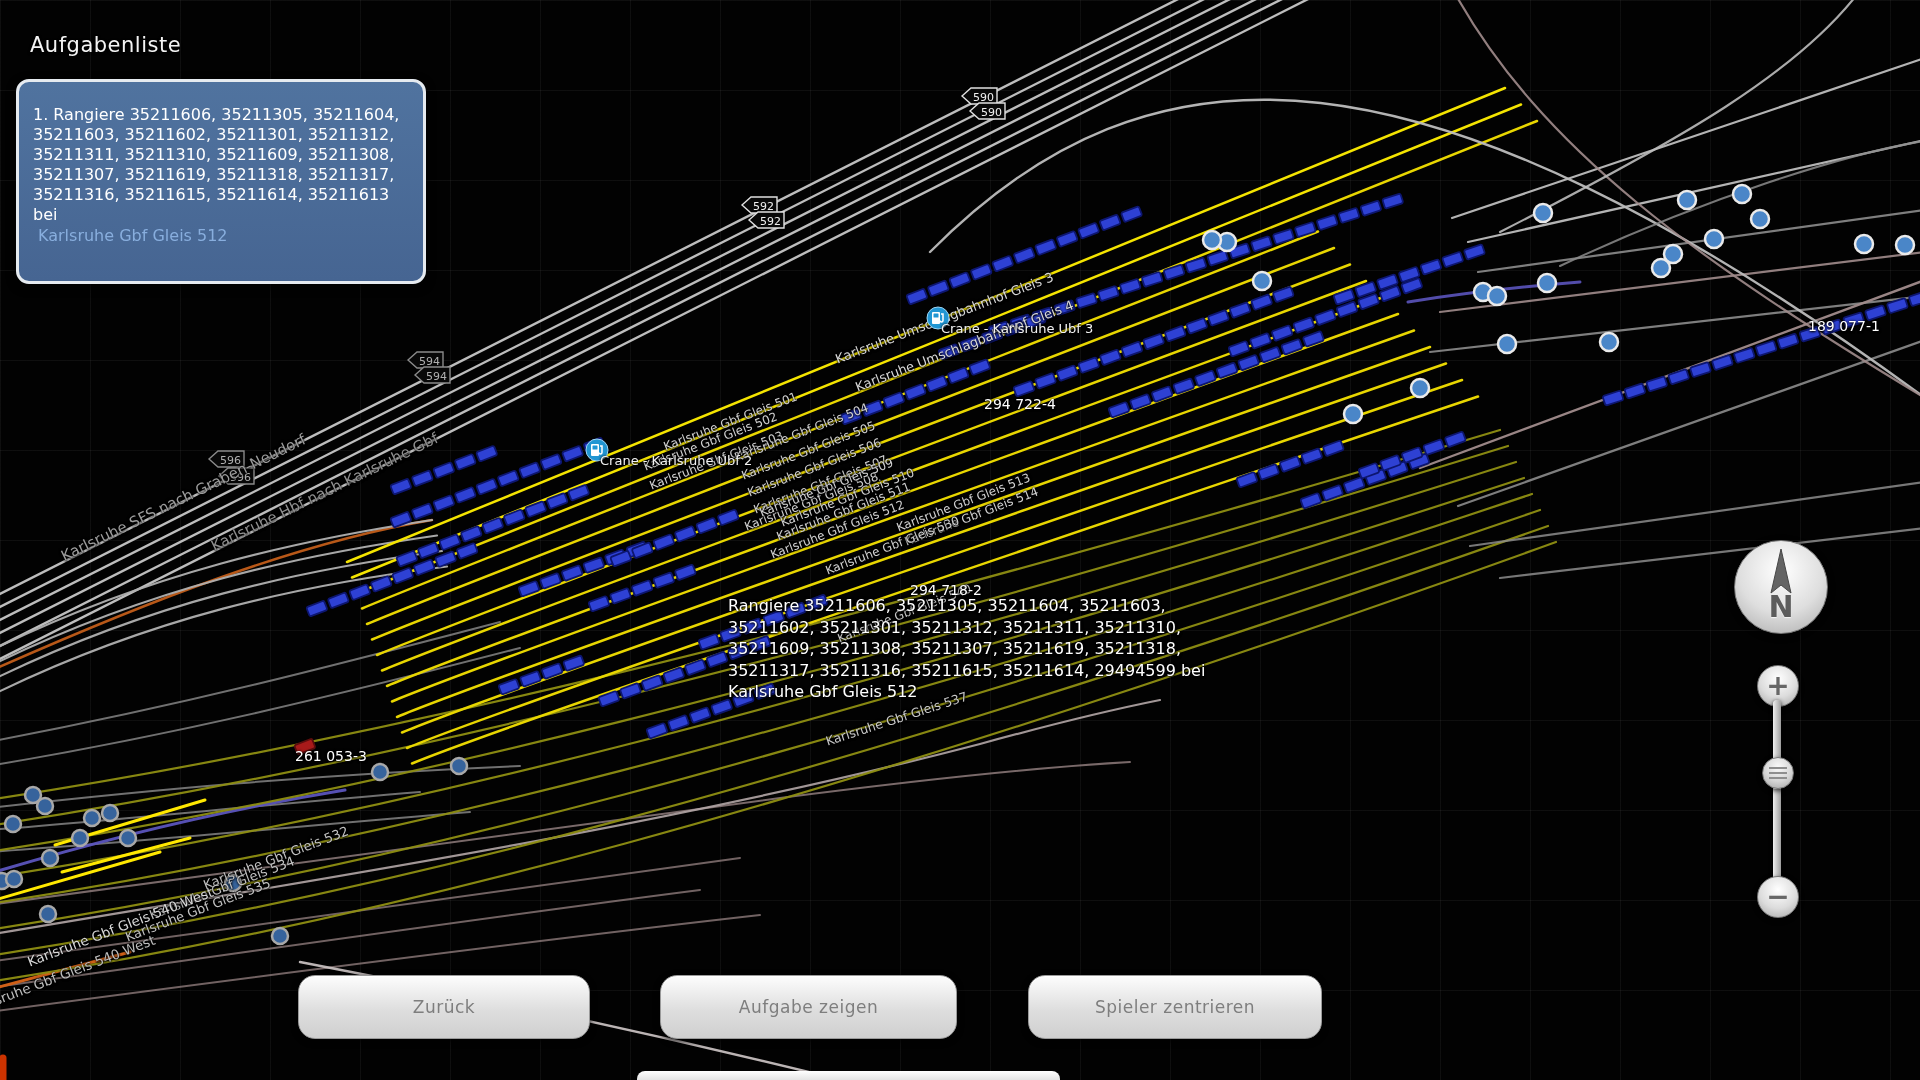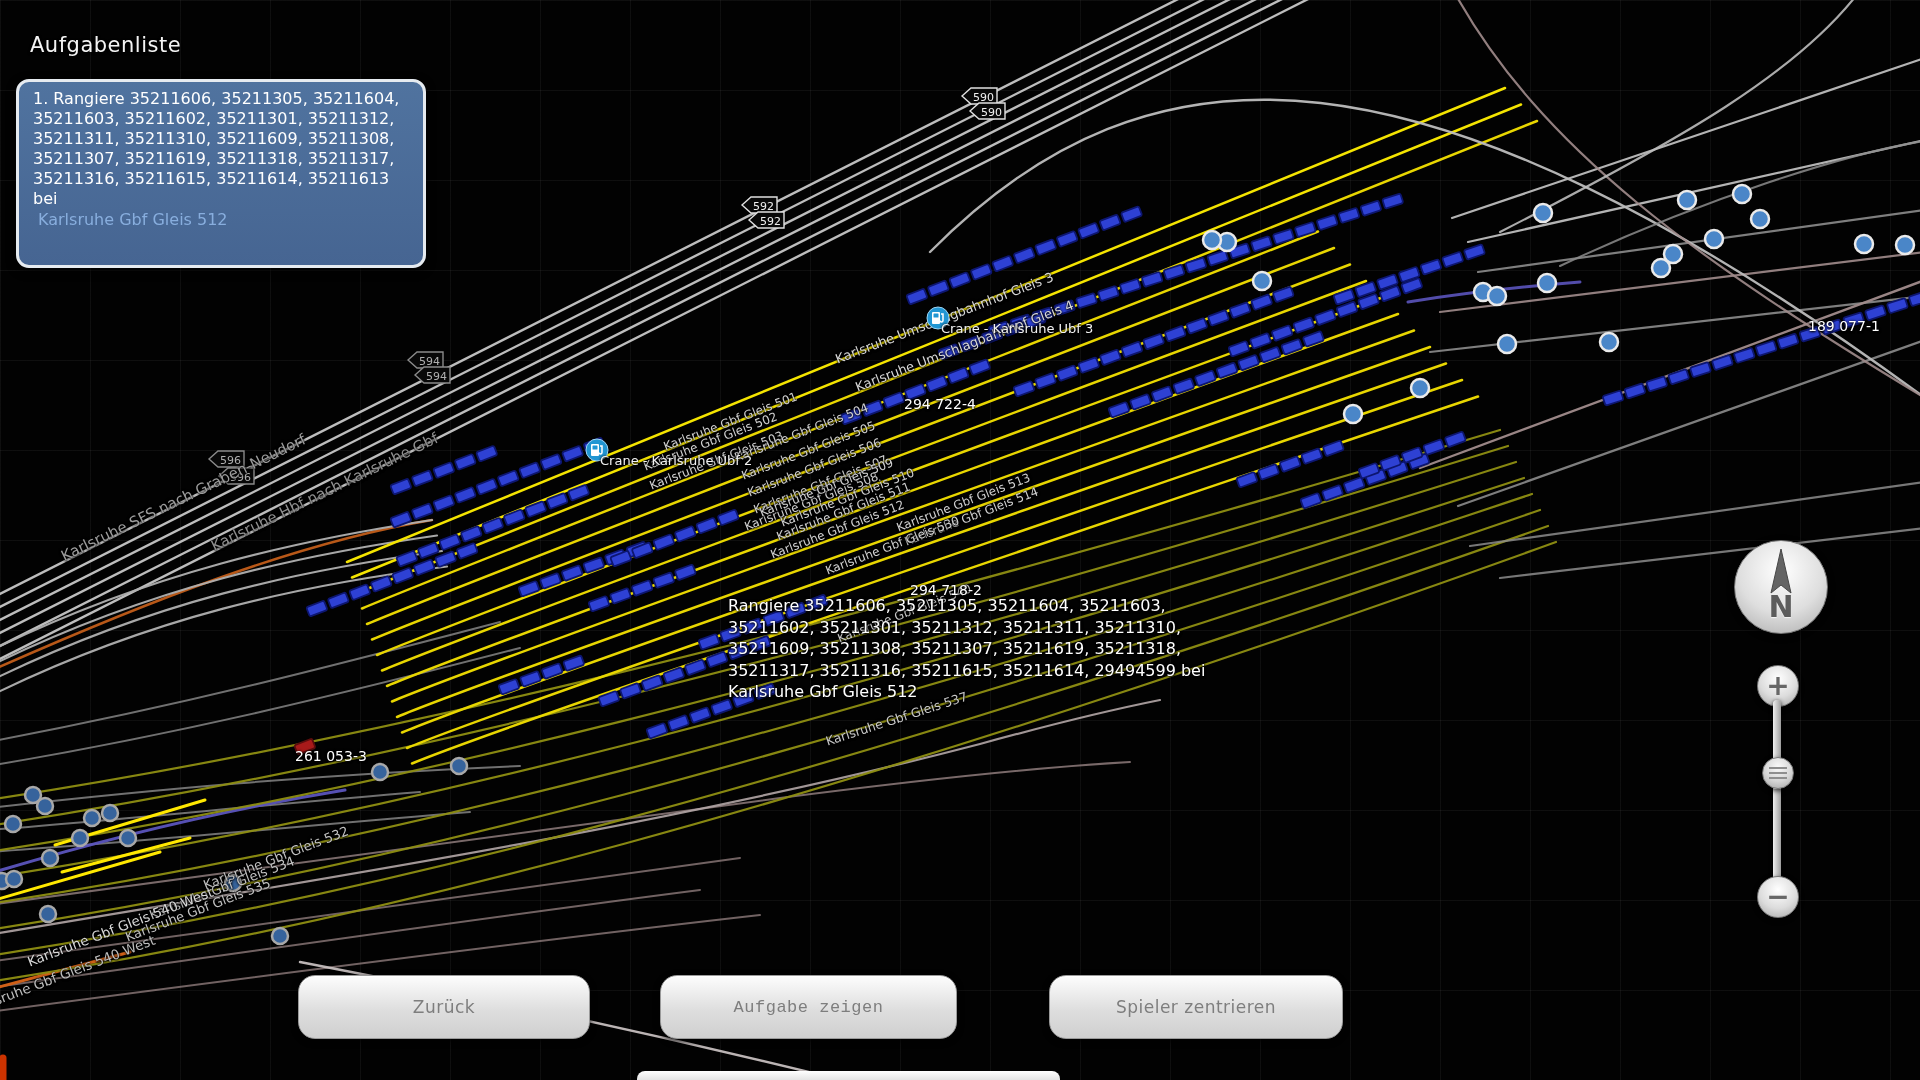--- a/index.html
+++ b/index.html
@@ -27,21 +27,21 @@
   }
   #page-title{
     position:absolute;left:30px;top:33px;color:#f4f4f4;font-size:21px;
     letter-spacing:0.5px;text-shadow:0 1px 3px #000;
   }
   #task-panel{
     position:absolute;left:16px;top:79px;width:378px;min-height:168px;
     background:linear-gradient(#50739f,#466592);
     border:3px solid #e6ebf0;border-radius:13px;
     box-shadow:0 3px 10px rgba(0,0,0,0.75);
-    padding:7px 12px 8px 14px;color:#fff;font-size:16px;line-height:20px;
+    padding:23px 12px 8px 14px;color:#fff;font-size:16px;line-height:20px;
   }
   #task-panel-location{color:#88aede;margin-top:1px;padding-left:5px;}
   .btn{
     position:absolute;top:975px;height:62px;border-radius:17px;
     background:linear-gradient(#fdfdfd,#dedede 55%,#cfcfcf);
     border:1px solid #9a9a9a;
     box-shadow:inset 0 1px 0 #fff,0 2px 6px rgba(0,0,0,0.8);
     display:flex;align-items:center;justify-content:center;
     color:#7e7e7e;font-size:17px;letter-spacing:0.5px;
   }
@@ -481,21 +481,21 @@
       <div class="track-label" style="left: 897px; top: 521px; font-size: 12px; color: rgb(208, 208, 208); transform: rotate(-21deg);">Karlsruhe Gbf Gleis 513</div>
       <div class="track-label" style="left: 905px; top: 535px; font-size: 12px; color: rgb(208, 208, 208); transform: rotate(-21deg);">Karlsruhe Gbf Gleis 514</div>
       <div class="track-label" style="left: 826px; top: 564px; font-size: 12px; color: rgb(208, 208, 208); transform: rotate(-21deg);">Karlsruhe Gbf Gleis 530</div>
       <div class="track-label" style="left: 838px; top: 632px; font-size: 12px; color: rgb(200, 200, 200); transform: rotate(-21deg);">Karlsruhe Gbf Gleis 540</div>
       <div class="track-label" style="left: 826px; top: 734px; font-size: 12.5px; color: rgb(200, 200, 200); transform: rotate(-18deg);">Karlsruhe Gbf Gleis 537</div>
       <div class="track-label" style="left: 204px; top: 878px; font-size: 13px; color: rgb(194, 194, 194); transform: rotate(-21deg);">Karlsruhe Gbf Gleis 532</div>
       <div class="track-label" style="left: 150px; top: 908px; font-size: 13px; color: rgb(194, 194, 194); transform: rotate(-21deg);">Karlsruhe Gbf Gleis 534</div>
       <div class="track-label" style="left: 126px; top: 930px; font-size: 13px; color: rgb(194, 194, 194); transform: rotate(-21deg);">Karlsruhe Gbf Gleis 535</div>
       <div class="track-label" style="left: 28px; top: 954px; font-size: 13.5px; color: rgb(216, 216, 216); transform: rotate(-21deg);">Karlsruhe Gbf Gleis 540 West</div>
       <div class="track-label" style="left: -30px; top: 1002px; font-size: 13.5px; color: rgb(189, 189, 189); transform: rotate(-21deg);">Karlsruhe Gbf Gleis 540 West</div>
-      <div class="unit-label" style="left: 904px; top: 396px;">294 722-4</div>
+      <div class="unit-label" style="left: 984px; top: 396px;">294 722-4</div>
       <div class="unit-label" style="left: 910px; top: 582px;">294 718-2</div>
       <div class="unit-label" style="left: 1808px; top: 318px;">189 077-1</div>
       <div class="unit-label" style="left: 295px; top: 748px;">261 053-3</div>
       <div class="crane" style="left: 585px; top: 438px;"><svg width="24" height="24">
       <circle cx="12" cy="12" r="11" fill="#2196d3" stroke="#9fd4f2" stroke-width="1"></circle>
       <rect x="6" y="6" width="8" height="12" rx="1" fill="#fff"></rect>
       <rect x="7.5" y="7.5" width="5" height="4" rx="0.5" fill="#2196d3"></rect>
       <path d="M15 8 h2 v6.5 a1.5 1.5 0 0 1 -3 0" stroke="#fff" stroke-width="1.5" fill="none"></path>
     </svg></div>
       <div class="crane-label" style="left: 600px; top: 453px;">Crane - Karlsruhe Ubf 2</div>
@@ -511,22 +511,22 @@
   <div id="overlay-text">Rangiere 35211606, 35211305, 35211604, 35211603, 35211602, 35211301, 35211312, 35211311, 35211310, 35211609, 35211308, 35211307, 35211619, 35211318, 35211317, 35211316, 35211615, 35211614, 29494599 bei Karlsruhe Gbf Gleis 512</div>
 
   <div id="page-title">Aufgabenliste</div>
 
   <div id="task-panel">
     <div id="task-panel-text">1. Rangiere 35211606, 35211305, 35211604, 35211603, 35211602, 35211301, 35211312, 35211311, 35211310, 35211609, 35211308, 35211307, 35211619, 35211318, 35211317, 35211316, 35211615, 35211614, 35211613 bei</div>
     <div id="task-panel-location">Karlsruhe Gbf Gleis 512</div>
   </div>
 
   <div class="btn" style="left:298px;width:290px;">Zurück</div>
-  <div class="btn" style="left:660px;width:295px;font-family:Liberation Mono, monospace;">Aufgabe zeigen</div>
-  <div class="btn" style="left:1028px;width:292px;margin-left:21px;">Spieler zentrieren</div>
+  <div class="btn" style="left:660px;width:295px;">Aufgabe zeigen</div>
+  <div class="btn" style="left:1028px;width:292px;">Spieler zentrieren</div>
 
   <div id="compass">
     <svg width="92" height="92">
       <polygon points="46,8 36,52 46,44 56,52" fill="#646464" stroke="#474747" stroke-width="1"></polygon>
     </svg>
     <div id="compass-letter">N</div>
   </div>
 
   <div class="zoom-btn" style="left:1757px;top:665px;">
     <span>+</span>

